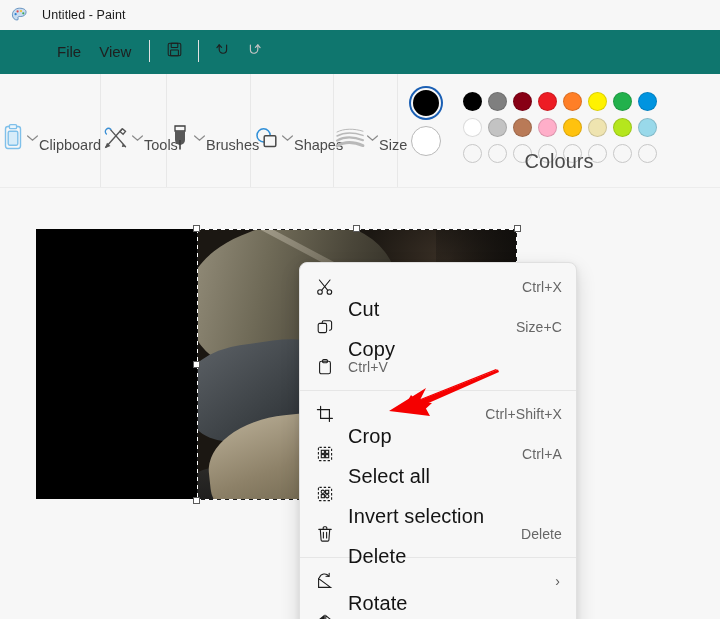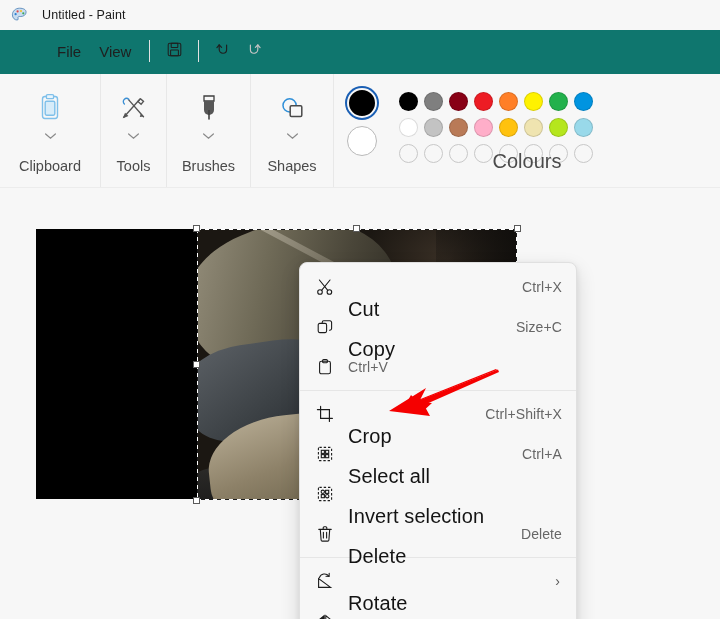--- a/index.html
+++ b/index.html
@@ -59,21 +59,21 @@
   
   .ribbon {
     position: absolute; left: 0; top: 74px;
     width: 720px; height: 114px;
     background: #f7f7f7;
     display: flex;
     border-bottom: 1px solid #ececec;
   }
   .rgroup {
     position: relative;
-    display: flex; flex-direction: column;
+    display: flex; flex-direction: row;
     align-items: center;
     padding-top: 14px;
     border-right: 1px solid #e8e8e8;
   }
   .rgroup .glyph {
     height: 40px; display: flex; align-items: center; justify-content: center;
   }
   .rgroup .chev {
     height: 16px; display:flex; align-items:center; justify-content:center;
     color: #8a8a8a;
@@ -422,20 +422,36 @@
         </svg>
       </div>
       <div class="chev">
         <svg width="13" height="8" viewBox="0 0 13 8" fill="none" stroke="#8a8a8a" stroke-width="1.2" stroke-linecap="round">
             <path d="M1.6 2 L6.5 6.2 L11.4 2"></path>
           </svg>
       </div>
       <div class="rlabel">Shapes</div>
     </div>
 
+    <div class="rgroup" style="width:64px">
+      <div class="glyph">
+        <svg width="32" height="26" viewBox="0 0 32 26" fill="none" stroke="#b9b9b9" stroke-linecap="round">
+          <path d="M3 7 C10 3.4 20 3.4 29 6.2" stroke-width="1"></path>
+          <path d="M3 11 C10 7.2 20 7.4 29 10.4" stroke-width="1.5"></path>
+          <path d="M3 15.6 C10 11.6 20 11.8 29 15.2" stroke-width="2.1"></path>
+          <path d="M3 21 C10 16.6 20 16.8 29 20.6" stroke-width="2.8"></path>
+        </svg>
+      </div>
+      <div class="chev">
+        <svg width="13" height="8" viewBox="0 0 13 8" fill="none" stroke="#8a8a8a" stroke-width="1.2" stroke-linecap="round">
+            <path d="M1.6 2 L6.5 6.2 L11.4 2"></path>
+          </svg>
+      </div>
+      <div class="rlabel">Size</div>
+    </div>
 
     <div class="colours-group">
       <div class="big-swatches">
         <div class="big-sw sel" id="primary-sw" style="background: rgb(0, 0, 0);"></div>
         <div class="big-sw-spacer"></div>
         <div class="big-sw plain" id="secondary-sw" style="background: rgb(255, 255, 255);"></div>
       </div>
       <div class="swatch-grid" id="swatch-grid">
           <div class="sw-cell">
             <div class="sw" style="background: rgb(0, 0, 0);"></div>

